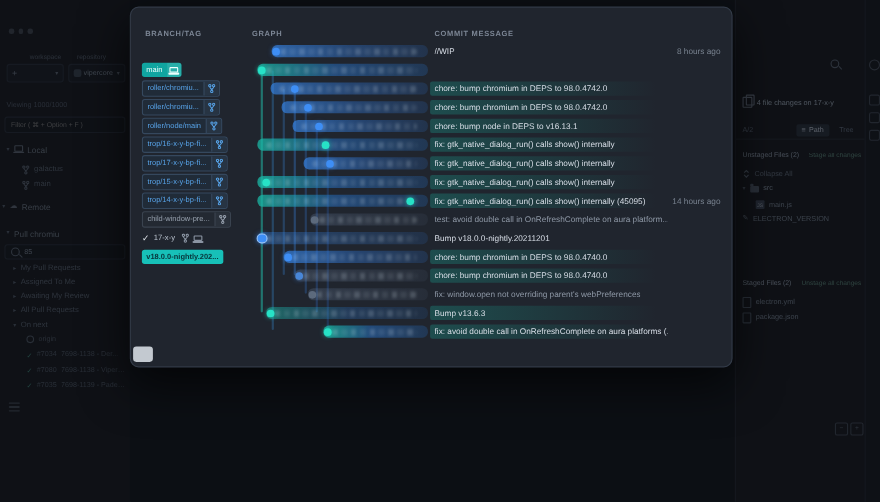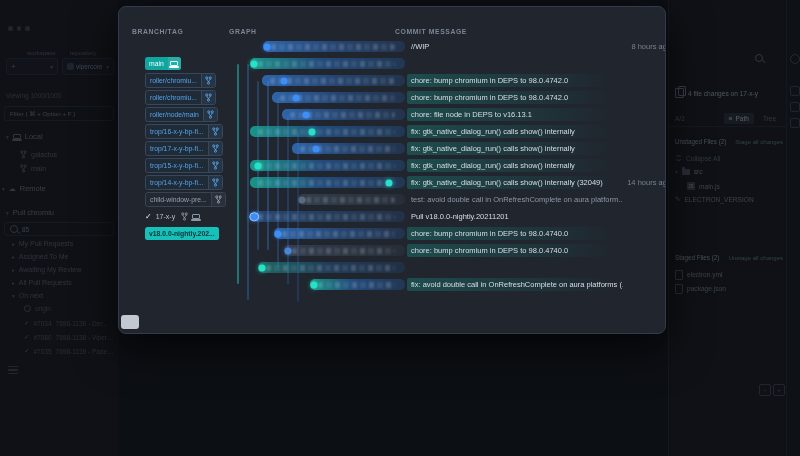--- a/index.html
+++ b/index.html
@@ -20,21 +20,21 @@
   .s-label{position:absolute;font-size:6px;color:#525b69}
   .ctrl{position:absolute;height:17px;top:58px;border:1px solid #272d38;border-radius:3px;background:#1b1f27;
         display:flex;align-items:center;justify-content:space-between;padding:0 4px;box-sizing:border-box;
         color:#6a7383;font-size:8px}
   .repo-ic{width:7px;height:7px;border-radius:2px;background:#39424f;flex:0 0 auto}
   .ctrl .nm{font-size:6.5px;color:#76808f;overflow:hidden;white-space:nowrap;margin:0 2px;flex:1}
   .caret{font-size:5.5px;color:#5b6472}
   .s-view{position:absolute;left:6px;top:92px;font-size:6.5px;color:#4a5260}
   .s-filter{position:absolute;left:4px;top:106px;width:110px;height:15px;border:1px solid #272d38;background:#161a21;
             border-radius:3px;color:#4a5260;font-size:6.2px;padding:0 5px;box-sizing:border-box;outline:none}
-  .s-row{position:absolute;display:flex;align-items:center;gap:4px;white-space:nowrap}
+  .s-row{position:absolute;display:flex;gap:4px;white-space:nowrap}
   .s-section{font-size:7.5px;color:#68727f}
   .s-item{font-size:7px;color:#555e6c}
   .s-sub{font-size:6.5px;color:#4c5562}
   .chev{font-size:5.5px;color:#4d5664}
   .s-search{position:absolute;left:4px;top:222px;width:110px;height:14px;border:1px solid #272d38;background:#161a21;
             border-radius:3px;display:flex;align-items:center;gap:4px;padding:0 5px;box-sizing:border-box}
   .s-search input{border:none;background:transparent;color:#707a89;font-size:6.5px;width:80px;outline:none;padding:0}
   .icon-search{width:6px;height:6px;border:1.1px solid #555f6d;border-radius:50%;position:relative;flex:0 0 auto}
   .icon-search::after{content:"";position:absolute;width:3.5px;height:1.1px;background:#555f6d;
                       transform:rotate(45deg);right:-3px;bottom:-1px;border-radius:1px}
@@ -90,21 +90,21 @@
   .lanes{position:absolute;left:100px;top:31px;width:172px;height:272px;z-index:1}
   .lanes i{position:absolute;width:1.6px;border-radius:1px}
   .l0{left:18px;top:26px;bottom:26px;background:rgba(34,196,176,.5)}
   .l1{left:28px;top:26px;bottom:10px;background:rgba(56,150,224,.30)}
   .l2{left:38px;top:43px;bottom:60px;background:rgba(58,142,230,.28)}
   .l3{left:48px;top:43px;bottom:60px;background:rgba(60,136,235,.32)}
   .l4{left:58px;top:60px;bottom:43px;background:rgba(55,125,220,.28)}
   .l5{left:68px;top:77px;bottom:26px;background:rgba(50,115,210,.28)}
   .l6{left:78px;top:94px;bottom:8px;background:rgba(45,105,200,.26)}
 
-  .rows{position:absolute;left:16px;top:31px;width:100%;z-index:2}
+  .rows{position:absolute;left:0;top:31px;width:100%;z-index:2}
   .mrow{position:relative;height:17px;display:flex}
   .pill-col{width:100px;box-sizing:border-box;padding-left:10px;display:flex;align-items:center;gap:2px;z-index:3}
   .graph-cell{position:relative;width:172px}
   .msg-col{position:relative;flex:1;display:flex;align-items:center;padding-left:4px}
   .msg{position:relative;z-index:1;font-size:7.5px;color:#d8dee7;white-space:nowrap;overflow:hidden;max-width:212px}
   .dimtext .msg{color:#8e98a6}
   .time{position:absolute;right:10px;font-size:7.5px;color:#78828f;z-index:1}
   .hl::before{content:"";position:absolute;left:0;top:2px;bottom:2px;width:75%;border-radius:2px;
               background:linear-gradient(90deg,rgba(24,170,152,.30),rgba(24,170,152,0))}
 
@@ -461,21 +461,21 @@
                 </g>
               </svg>
             </span>
         </span>
       </div>
       <div class="graph-cell">
         <div class="bar blue"></div>
         <div class="dot blue"></div>
       </div>
       <div class="msg-col hl">
-        <span class="msg">chore: file node in DEPS to v16.13.1</span>
+        <span class="msg">chore: bump node in DEPS to v16.13.1</span>
       </div>
     </div>
 
     <div class="mrow r6">
       <div class="pill-col">
         <span class="pill dark">
           <span class="lbl">trop/16-x-y-bp-fi...</span>
           <span class="ic">
               <svg class="br" width="7" height="9" viewBox="0 0 8 10">
                 <g fill="none" stroke="currentColor" stroke-width="1.1">
@@ -561,21 +561,21 @@
                 </g>
               </svg>
             </span>
         </span>
       </div>
       <div class="graph-cell">
         <div class="bar teal"></div>
         <div class="dot teal"></div>
       </div>
       <div class="msg-col hl">
-        <span class="msg">fix: gtk_native_dialog_run() calls show() internally (32049)</span>
+        <span class="msg">fix: gtk_native_dialog_run() calls show() internally (45095)</span>
         <span class="time">14 hours ago</span>
       </div>
     </div>
 
     <div class="mrow r10 dimtext">
       <div class="pill-col">
         <span class="pill gray">
           <span class="lbl">child-window-pre...</span>
           <span class="ic">
               <svg class="br" width="7" height="9" viewBox="0 0 8 10">
@@ -612,21 +612,21 @@
               </g>
             </svg>
           <span class="icon-laptop"></span>
         </span>
       </div>
       <div class="graph-cell">
         <div class="bar bluedim"></div>
         <div class="dot blue big"></div>
       </div>
       <div class="msg-col">
-        <span class="msg">Pull v18.0.0-nightly.20211201</span>
+        <span class="msg">Bump v18.0.0-nightly.20211201</span>
       </div>
     </div>
 
     <div class="mrow r12">
       <div class="pill-col">
         <span class="pill tag">
           <span class="lbl">v18.0.0-nightly.202...</span>
         </span>
       </div>
       <div class="graph-cell">
@@ -642,27 +642,40 @@
       <div class="pill-col"></div>
       <div class="graph-cell">
         <div class="bar dim"></div>
         <div class="dot blue"></div>
       </div>
       <div class="msg-col hl">
         <span class="msg">chore: bump chromium in DEPS to 98.0.4740.0</span>
       </div>
     </div>
 
+    <div class="mrow r14 dimtext">
+      <div class="pill-col"></div>
+      <div class="graph-cell">
+        <div class="bar dim"></div>
+        <div class="dot gray"></div>
+      </div>
+      <div class="msg-col">
+        <span class="msg">fix: window.open not overriding parent's webPreferences</span>
+      </div>
+    </div>
 
     <div class="mrow r15">
       <div class="pill-col"></div>
       <div class="graph-cell">
         <div class="bar tealdim"></div>
         <div class="dot teal"></div>
       </div>
+      <div class="msg-col hl">
+        <span class="msg">Bump v13.6.3</span>
+      </div>
     </div>
 
     <div class="mrow r16">
       <div class="pill-col"></div>
       <div class="graph-cell">
         <div class="bar teal"></div>
         <div class="dot teal"></div>
       </div>
       <div class="msg-col hl">
         <span class="msg">fix: avoid double call in OnRefreshComplete on aura platforms (...</span>

